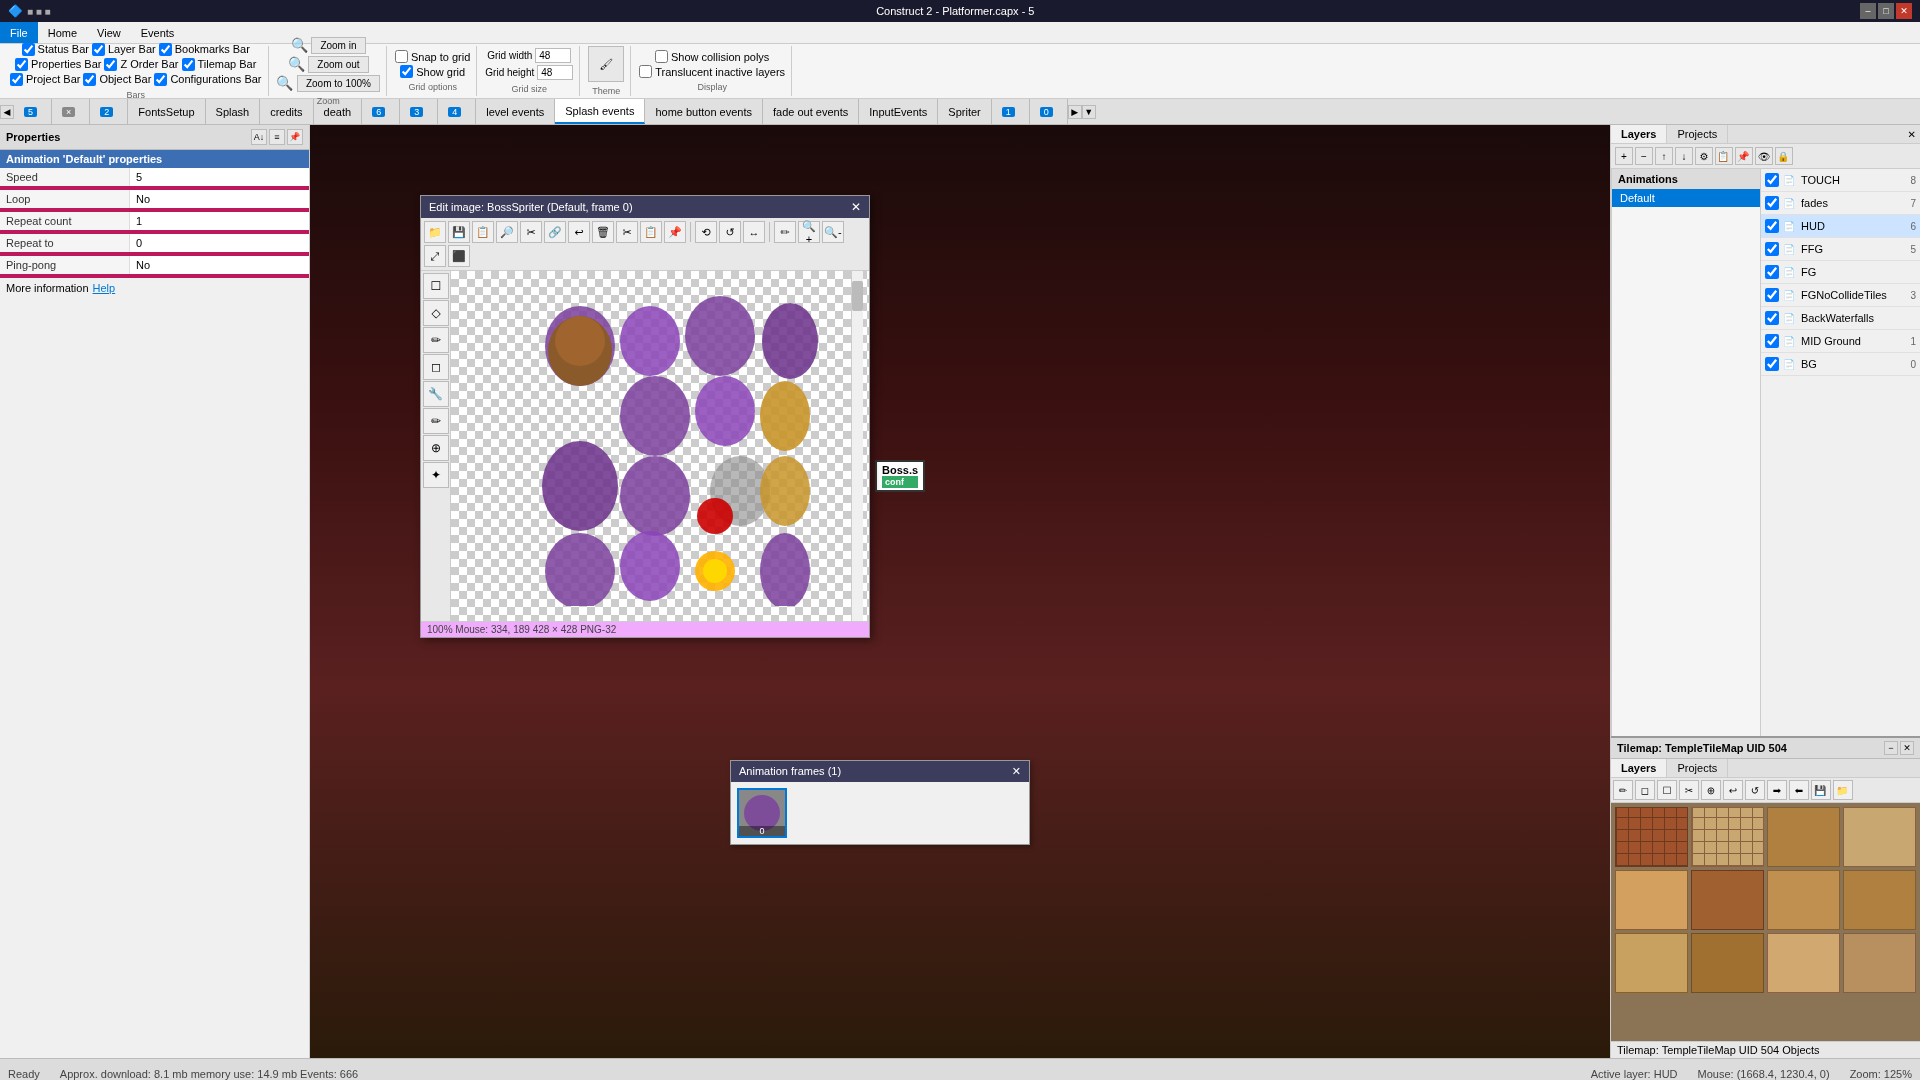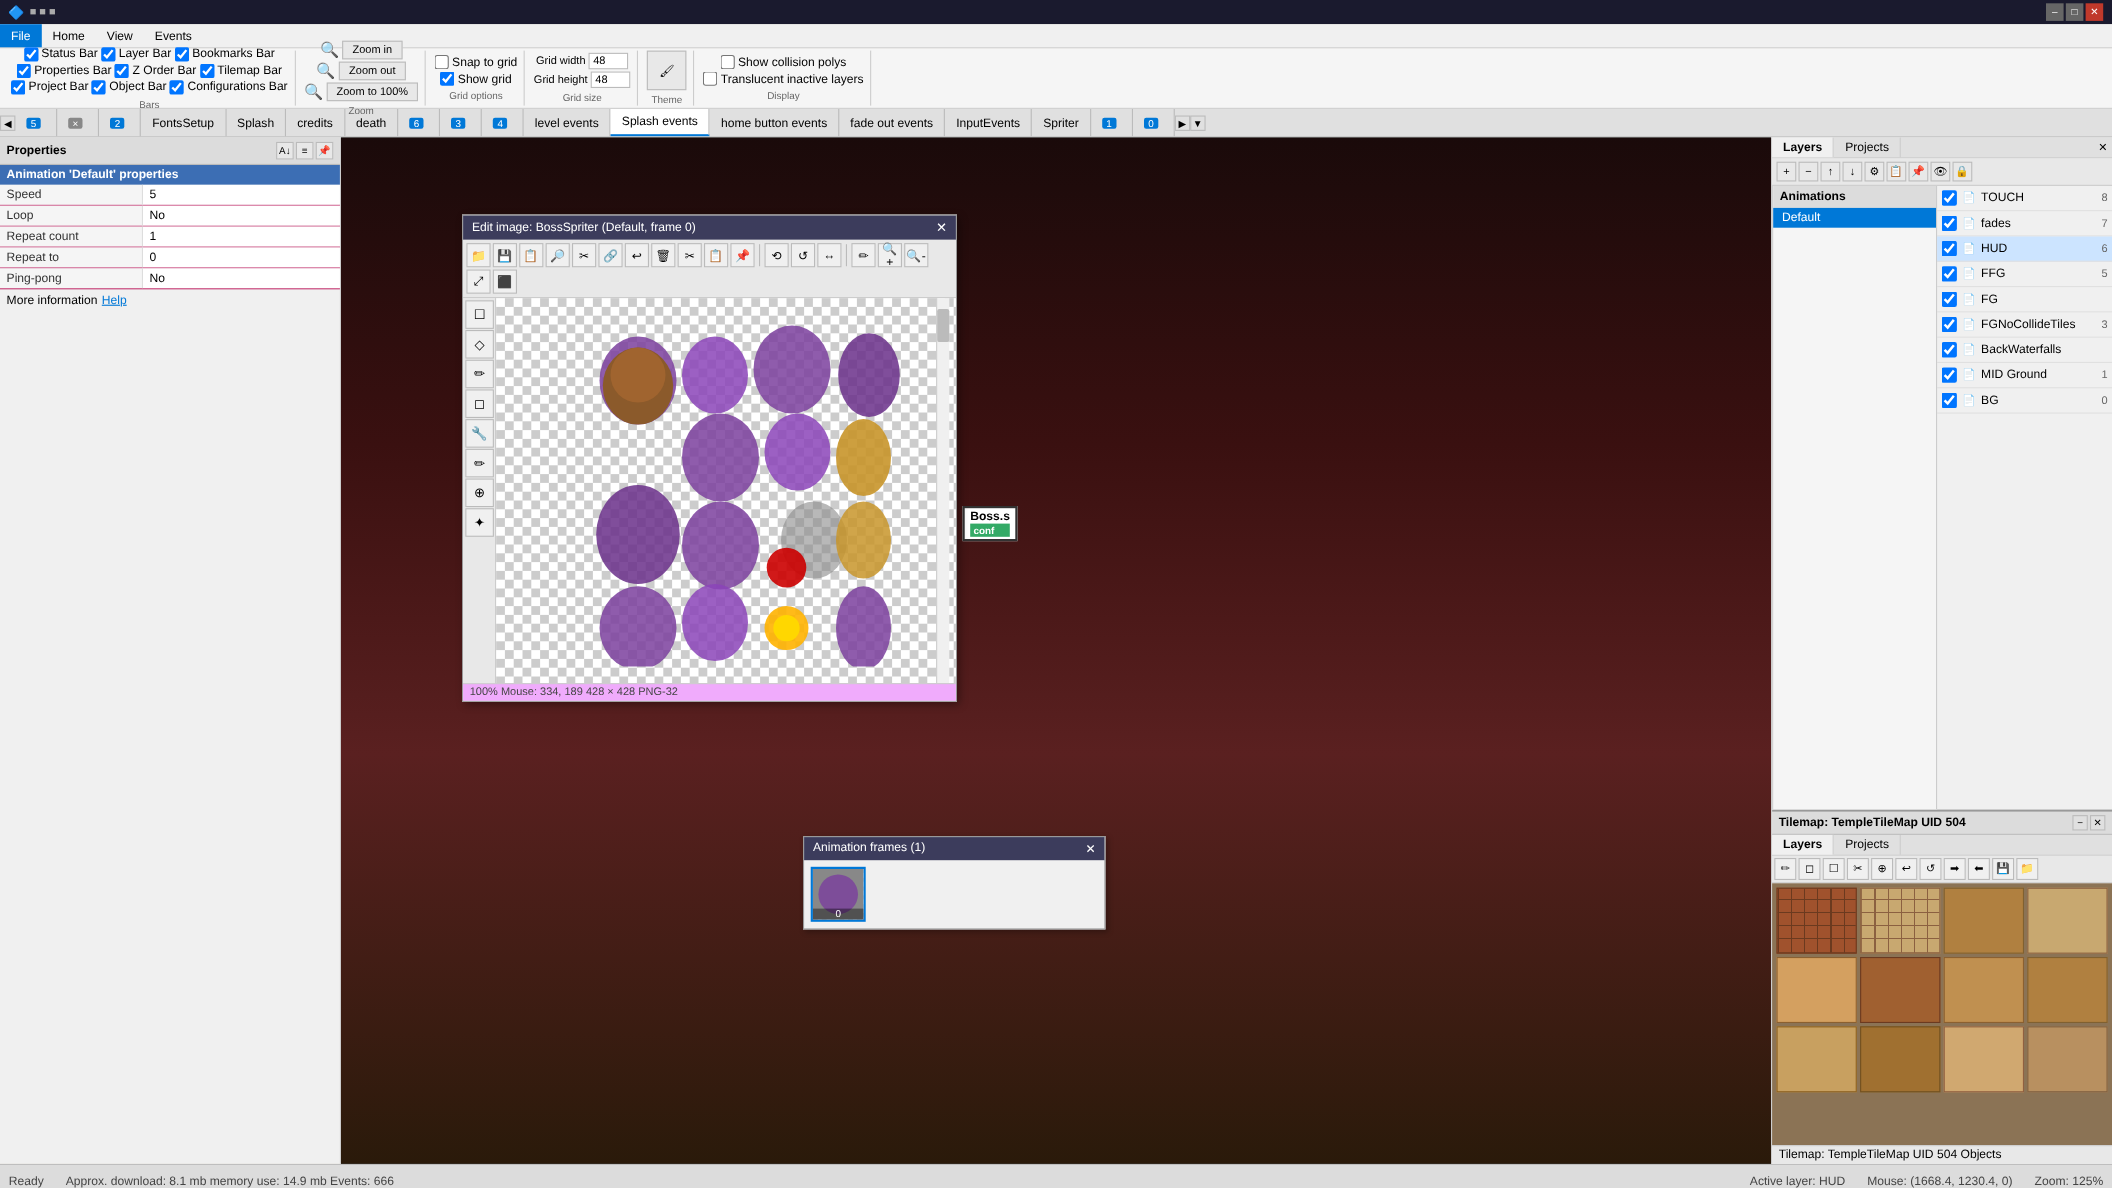--- a/index.html
+++ b/index.html
@@ -37,21 +37,21 @@
     
     
     #main { display: flex; height: calc(1080px - 22px - 22px - 55px - 26px - 22px); }
     
     
     #left-panel { width: 310px; background: #f0f0f0; border-right: 1px solid #ccc; display: flex; flex-direction: column; }
     #properties-header { background: #dcdcdc; padding: 4px 6px; border-bottom: 1px solid #bbb; display: flex; justify-content: space-between; align-items: center; }
     .prop-tools { display: flex; gap: 2px; }
     .prop-tool-btn { width: 16px; height: 16px; background: #e8e8e8; border: 1px solid #bbb; cursor: pointer; display: flex; align-items: center; justify-content: center; font-size: 9px; }
     #anim-title { background: #3c6eb4; color: #fff; padding: 3px 6px; font-size: 11px; font-weight: bold; }
-    .prop-row { display: flex; border-bottom: 1px solid #be185d; }
+    .prop-row { display: flex; border-bottom: 4px solid #be185d; }
     .prop-label { width: 130px; padding: 3px 6px; background: #f5f5f5; color: #333; font-size: 11px; border-right: 1px solid #ddd; }
     .prop-value { flex: 1; padding: 3px 6px; background: #fff; font-size: 11px; }
     .more-info { padding: 4px 6px; font-size: 11px; display: flex; align-items: flex-start; gap: 4px; }
     .help-link { color: #0078d7; cursor: pointer; text-decoration: underline; }
     
     
     #center { flex: 1; background: #1a1a1a; position: relative; overflow: hidden; }
     
     
     #right-panel { width: 310px; background: #f0f0f0; border-left: 1px solid #ccc; display: flex; flex-direction: column; }
@@ -77,21 +77,21 @@
     #image-editor-toolbar { background: #e8e8e8; border-bottom: 1px solid #ccc; padding: 3px; display: flex; flex-wrap: wrap; gap: 2px; align-items: center; }
     .editor-tool-btn { width: 22px; height: 22px; background: #f0f0f0; border: 1px solid #bbb; cursor: pointer; display: flex; align-items: center; justify-content: center; font-size: 11px; }
     #image-editor-body { display: flex; }
     #image-editor-tools { width: 30px; background: #e8e8e8; border-right: 1px solid #ccc; display: flex; flex-direction: column; gap: 1px; padding: 2px; }
     .img-tool-btn { width: 26px; height: 26px; background: #f0f0f0; border: 1px solid #bbb; cursor: pointer; display: flex; align-items: center; justify-content: center; font-size: 12px; }
     #image-canvas-area { flex: 1; background: #999; overflow: hidden; position: relative; height: 350px; }
     #image-canvas { background: repeating-conic-gradient(#ccc 0% 25%, #fff 0% 50%) 0 0 / 16px 16px; width: 100%; height: 100%; display: flex; align-items: center; justify-content: center; }
     #image-status { background: #f0abfc; border-top: 1px solid #ccc; padding: 2px 6px; font-size: 10px; color: #444; }
     
     
-    #anim-frames { position: absolute; left: 420px; top: 635px; background: #f0f0f0; border: 1px solid #999; box-shadow: 2px 2px 5px rgba(0,0,0,0.3); z-index: 100; width: 275px; }
+    #anim-frames { position: absolute; left: 420px; top: 635px; background: #f0f0f0; border: 1px solid #999; box-shadow: 2px 2px 5px rgba(0,0,0,0.3); z-index: 100; width: 300px; }
     #anim-frames-title { background: #3c3c5c; color: #fff; padding: 4px 8px; display: flex; justify-content: space-between; font-size: 11px; }
     #anim-frames-body { padding: 6px; display: flex; gap: 4px; }
     .frame-thumb { width: 50px; height: 50px; background: repeating-conic-gradient(#ccc 0% 25%, #fff 0% 50%) 0 0 / 8px 8px; border: 2px solid #0078d7; display: flex; align-items: center; justify-content: center; position: relative; }
     .frame-num { position: absolute; bottom: 0; left: 0; right: 0; text-align: center; background: rgba(0,0,0,0.4); color: #fff; font-size: 9px; }
     #tilemap-toolbar { background: #e8e8e8; border-bottom: 1px solid #ccc; padding: 2px; display: flex; gap: 2px; }
     .tile-tool-btn { width: 20px; height: 20px; background: #f0f0f0; border: 1px solid #bbb; cursor: pointer; display: flex; align-items: center; justify-content: center; font-size: 10px; }
     #tilemap-area { flex: 1; background: #8B7355; overflow: hidden; display: flex; flex-wrap: wrap; align-content: flex-start; gap: 2px; padding: 4px; }
     #tilemap-info { background: #e8e8e8; border-top: 1px solid #ccc; padding: 2px 6px; font-size: 10px; }
     
     
@@ -120,20 +120,21 @@
     #right-bottom { height: 320px; display: flex; flex-direction: column; }
   </style>
 </head>
 <body>
 
 <div id="titlebar">
   <div style="display:flex;align-items:center;gap:4px;">
     <span style="font-size:12px;">🔷</span>
     <span style="font-size:10px;color:#aaa;">■ ■ ■</span>
   </div>
+  <div class="title">Construct 2 - Platformer.capx - 5</div>
   <div class="controls">
     <button class="ctrl-btn">–</button>
     <button class="ctrl-btn">□</button>
     <button class="ctrl-btn close">✕</button>
   </div>
 </div>
 
 <div id="menubar">
   <div class="menu-item active">File</div>
   <div class="menu-item">Home</div>

